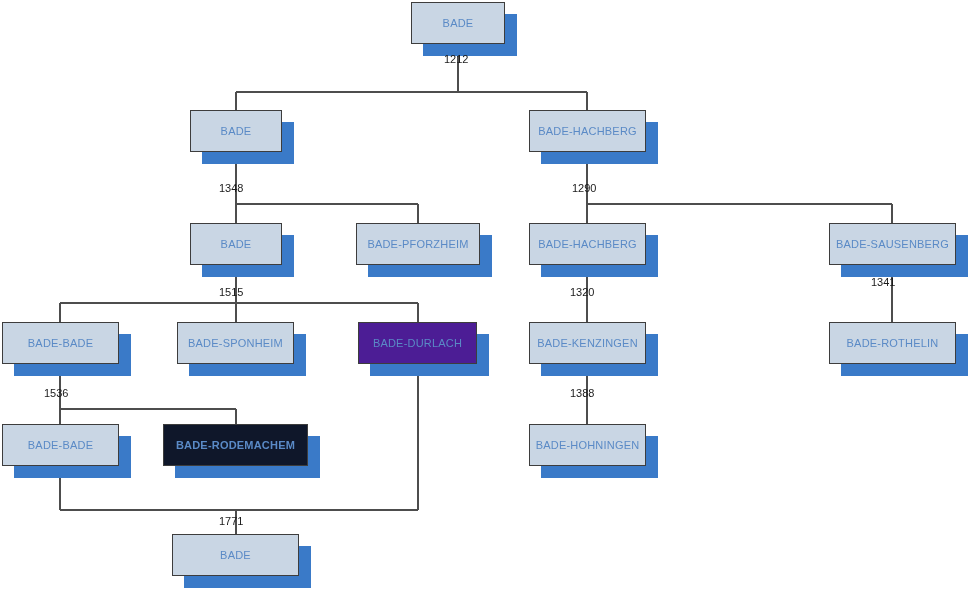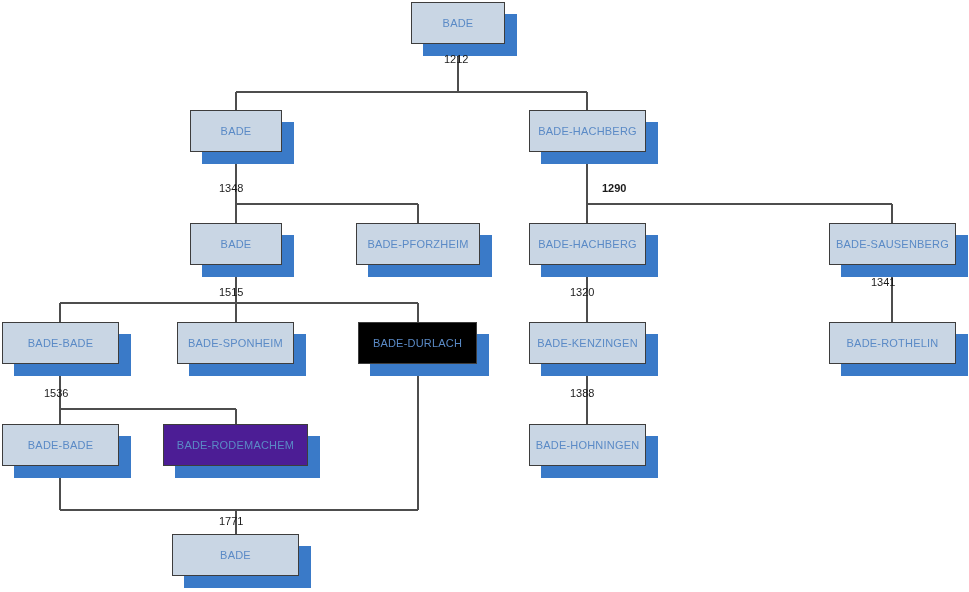--- a/index.html
+++ b/index.html
@@ -136,21 +136,21 @@
       </div>
     </div>
     <div class="node" style="left: 177px; top: 322px; width: 117px; height: 42px;">
       <div class="shadow" style="background: rgb(58, 122, 200);"></div>
       <div class="box" style="background: rgb(201, 214, 228); border-color: rgb(61, 61, 61);">
         <span class="label" style="color: rgb(90, 138, 198);">BADE-SPONHEIM</span>
       </div>
     </div>
     <div class="node" style="left: 358px; top: 322px; width: 119px; height: 42px;">
       <div class="shadow" style="background: rgb(58, 122, 200);"></div>
-      <div class="box" style="background: #000000; border-color: rgb(61, 61, 61);">
+      <div class="box" style="background: #4c1d95; border-color: rgb(61, 61, 61);">
         <span class="label" style="color: rgb(90, 138, 198);">BADE-DURLACH</span>
       </div>
     </div>
     <div class="node" style="left: 529px; top: 322px; width: 117px; height: 42px;">
       <div class="shadow" style="background: rgb(58, 122, 200);"></div>
       <div class="box" style="background: rgb(201, 214, 228); border-color: rgb(61, 61, 61);">
         <span class="label" style="color: rgb(90, 138, 198);">BADE-KENZINGEN</span>
       </div>
     </div>
     <div class="node" style="left: 829px; top: 322px; width: 127px; height: 42px; padding-left: 40px;">
@@ -160,38 +160,38 @@
       </div>
     </div>
     <div class="node" style="left: 2px; top: 424px; width: 117px; height: 42px;">
       <div class="shadow" style="background: rgb(58, 122, 200);"></div>
       <div class="box" style="background: rgb(201, 214, 228); border-color: rgb(61, 61, 61);">
         <span class="label" style="color: rgb(90, 138, 198);">BADE-BADE</span>
       </div>
     </div>
     <div class="node" style="left: 163px; top: 424px; width: 145px; height: 42px;">
       <div class="shadow" style="background: rgb(58, 122, 200);"></div>
-      <div class="box" style="background: #4c1d95; border-color: rgb(61, 61, 61);">
+      <div class="box" style="background: #0f172a; border-color: rgb(61, 61, 61); font-weight: bold;">
         <span class="label" style="color: rgb(90, 138, 198);">BADE-RODEMACHEM</span>
       </div>
     </div>
     <div class="node" style="left: 529px; top: 424px; width: 117px; height: 42px;">
       <div class="shadow" style="background: rgb(58, 122, 200);"></div>
       <div class="box" style="background: rgb(201, 214, 228); border-color: rgb(61, 61, 61);">
         <span class="label" style="color: rgb(90, 138, 198);">BADE-HOHNINGEN</span>
       </div>
     </div>
     <div class="node" style="left: 172px; top: 534px; width: 127px; height: 42px;">
       <div class="shadow" style="background: rgb(58, 122, 200);"></div>
       <div class="box" style="background: rgb(201, 214, 228); border-color: rgb(61, 61, 61);">
         <span class="label" style="color: rgb(90, 138, 198);">BADE</span>
       </div>
     </div>
     <div class="edgelabel" style="left: 444px; top: 54px; color: rgb(26, 26, 26);">1212</div>
     <div class="edgelabel" style="left: 219px; top: 183px; color: rgb(26, 26, 26);">1348</div>
-    <div class="edgelabel" style="left: 602px; top: 183px; color: rgb(26, 26, 26); font-weight: bold;">1290</div>
+    <div class="edgelabel" style="left: 572px; top: 183px; color: rgb(26, 26, 26);">1290</div>
     <div class="edgelabel" style="left: 219px; top: 287px; color: rgb(26, 26, 26);">1515</div>
     <div class="edgelabel" style="left: 570px; top: 287px; color: rgb(26, 26, 26);">1320</div>
     <div class="edgelabel" style="left: 871px; top: 277px; color: rgb(26, 26, 26);">1341</div>
     <div class="edgelabel" style="left: 44px; top: 388px; color: rgb(26, 26, 26);">1536</div>
     <div class="edgelabel" style="left: 570px; top: 388px; color: rgb(26, 26, 26);">1388</div>
     <div class="edgelabel" style="left: 219px; top: 516px; color: rgb(26, 26, 26);">1771</div>
   </div>
 
 </body></html>

